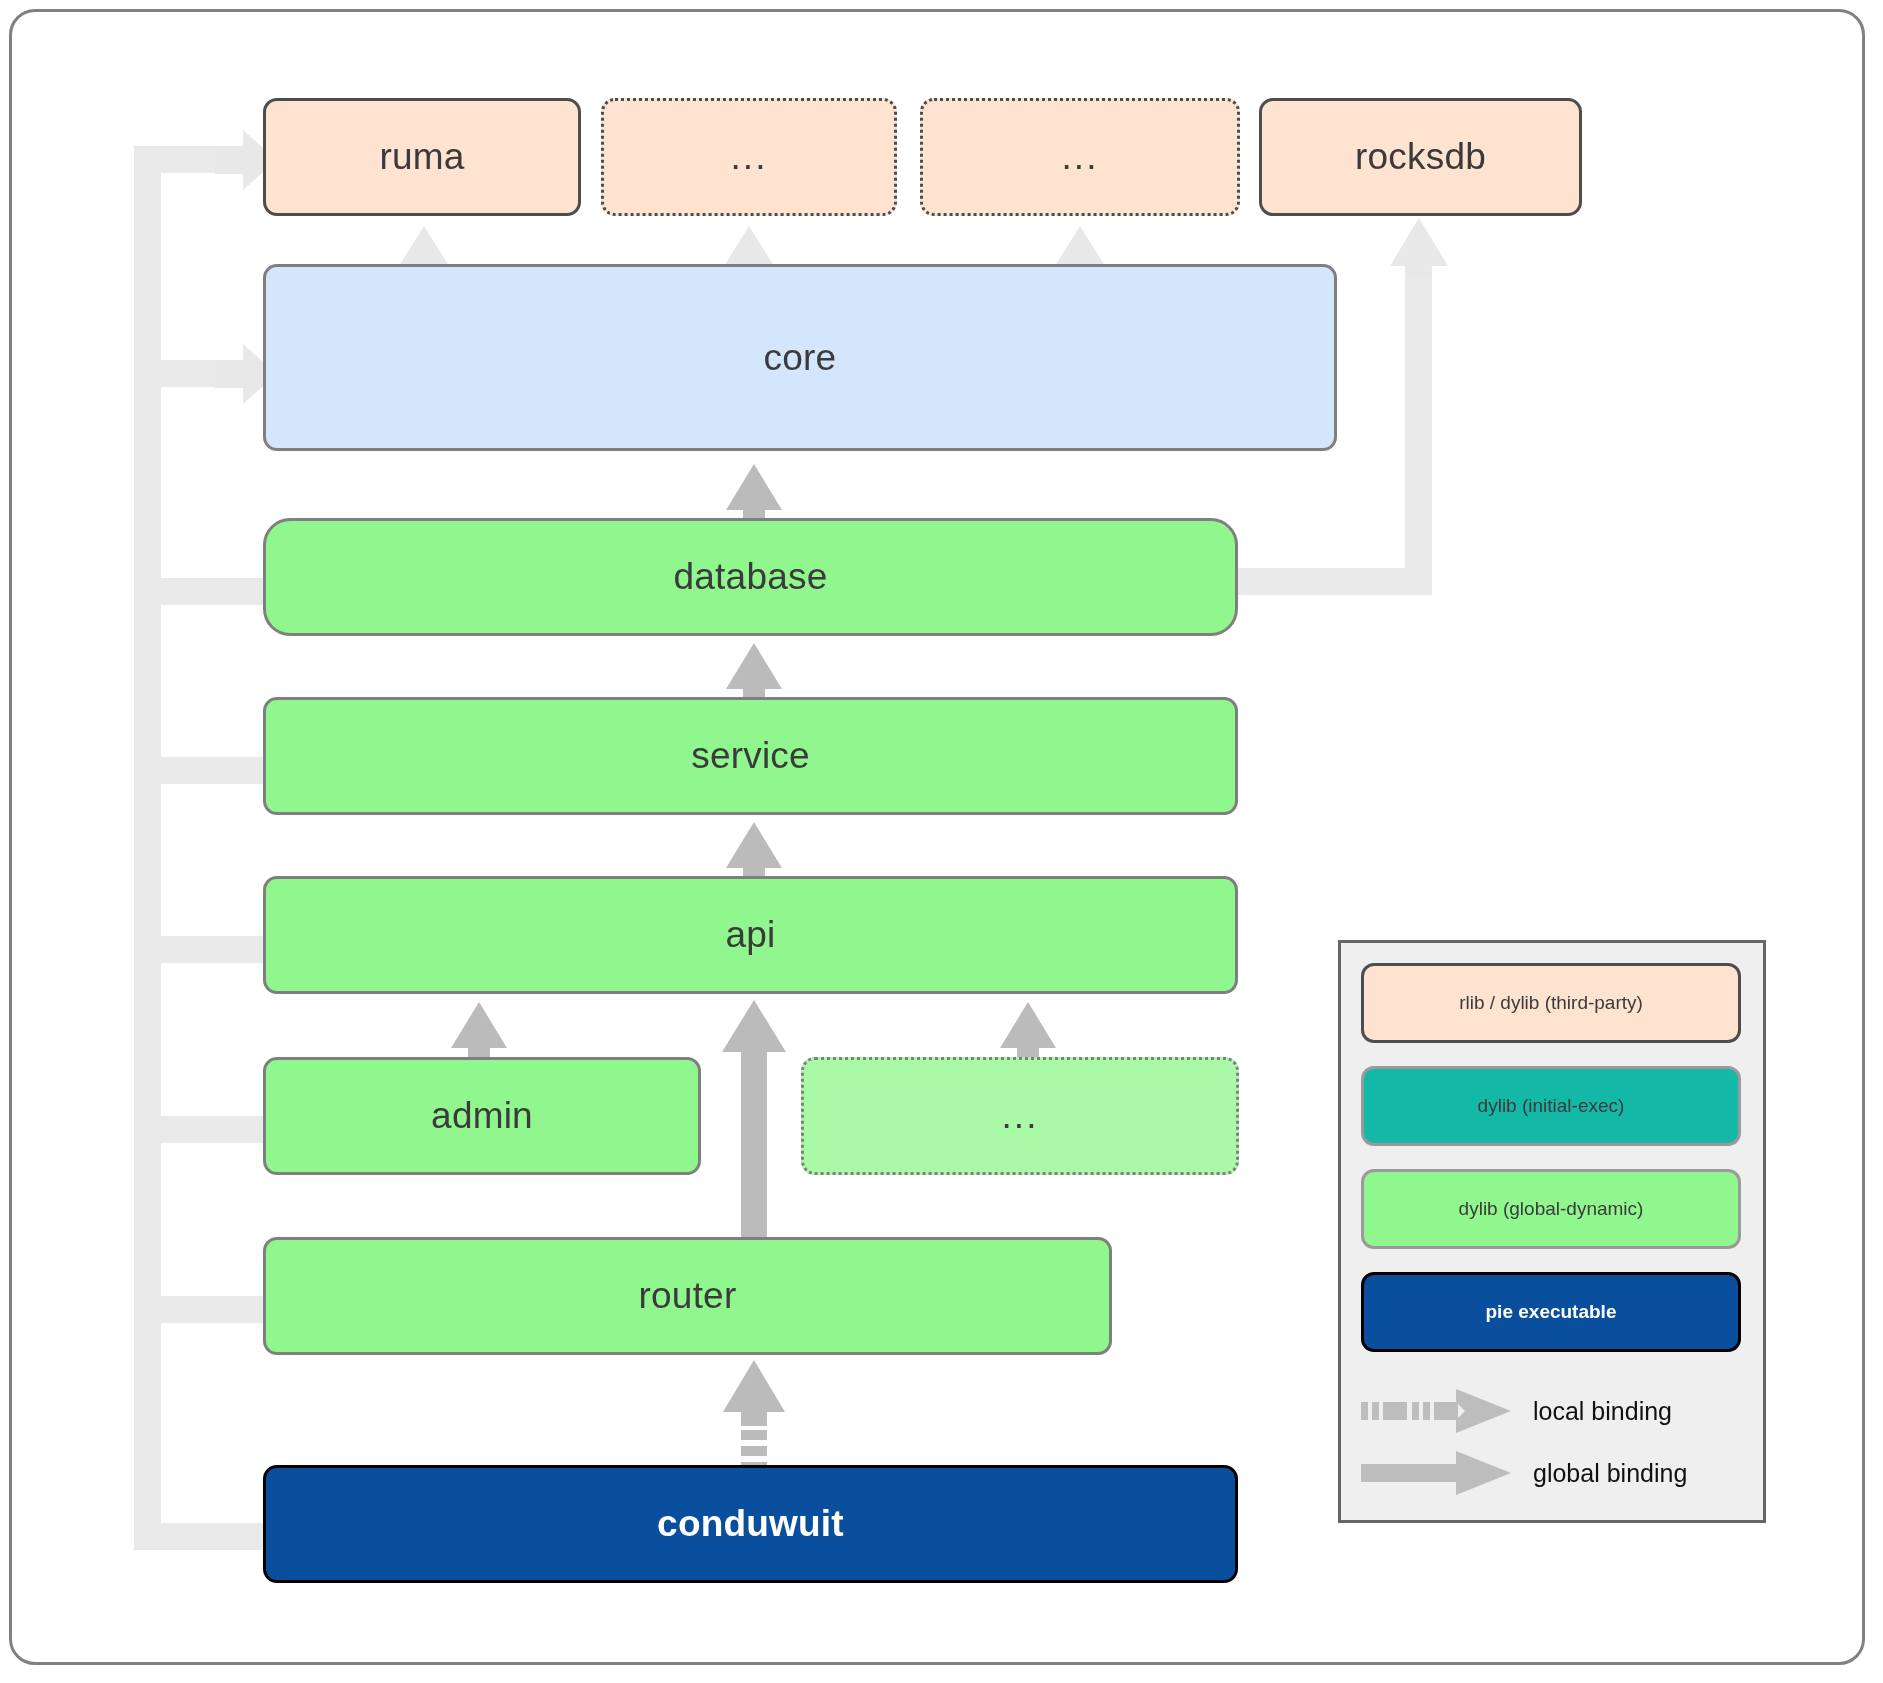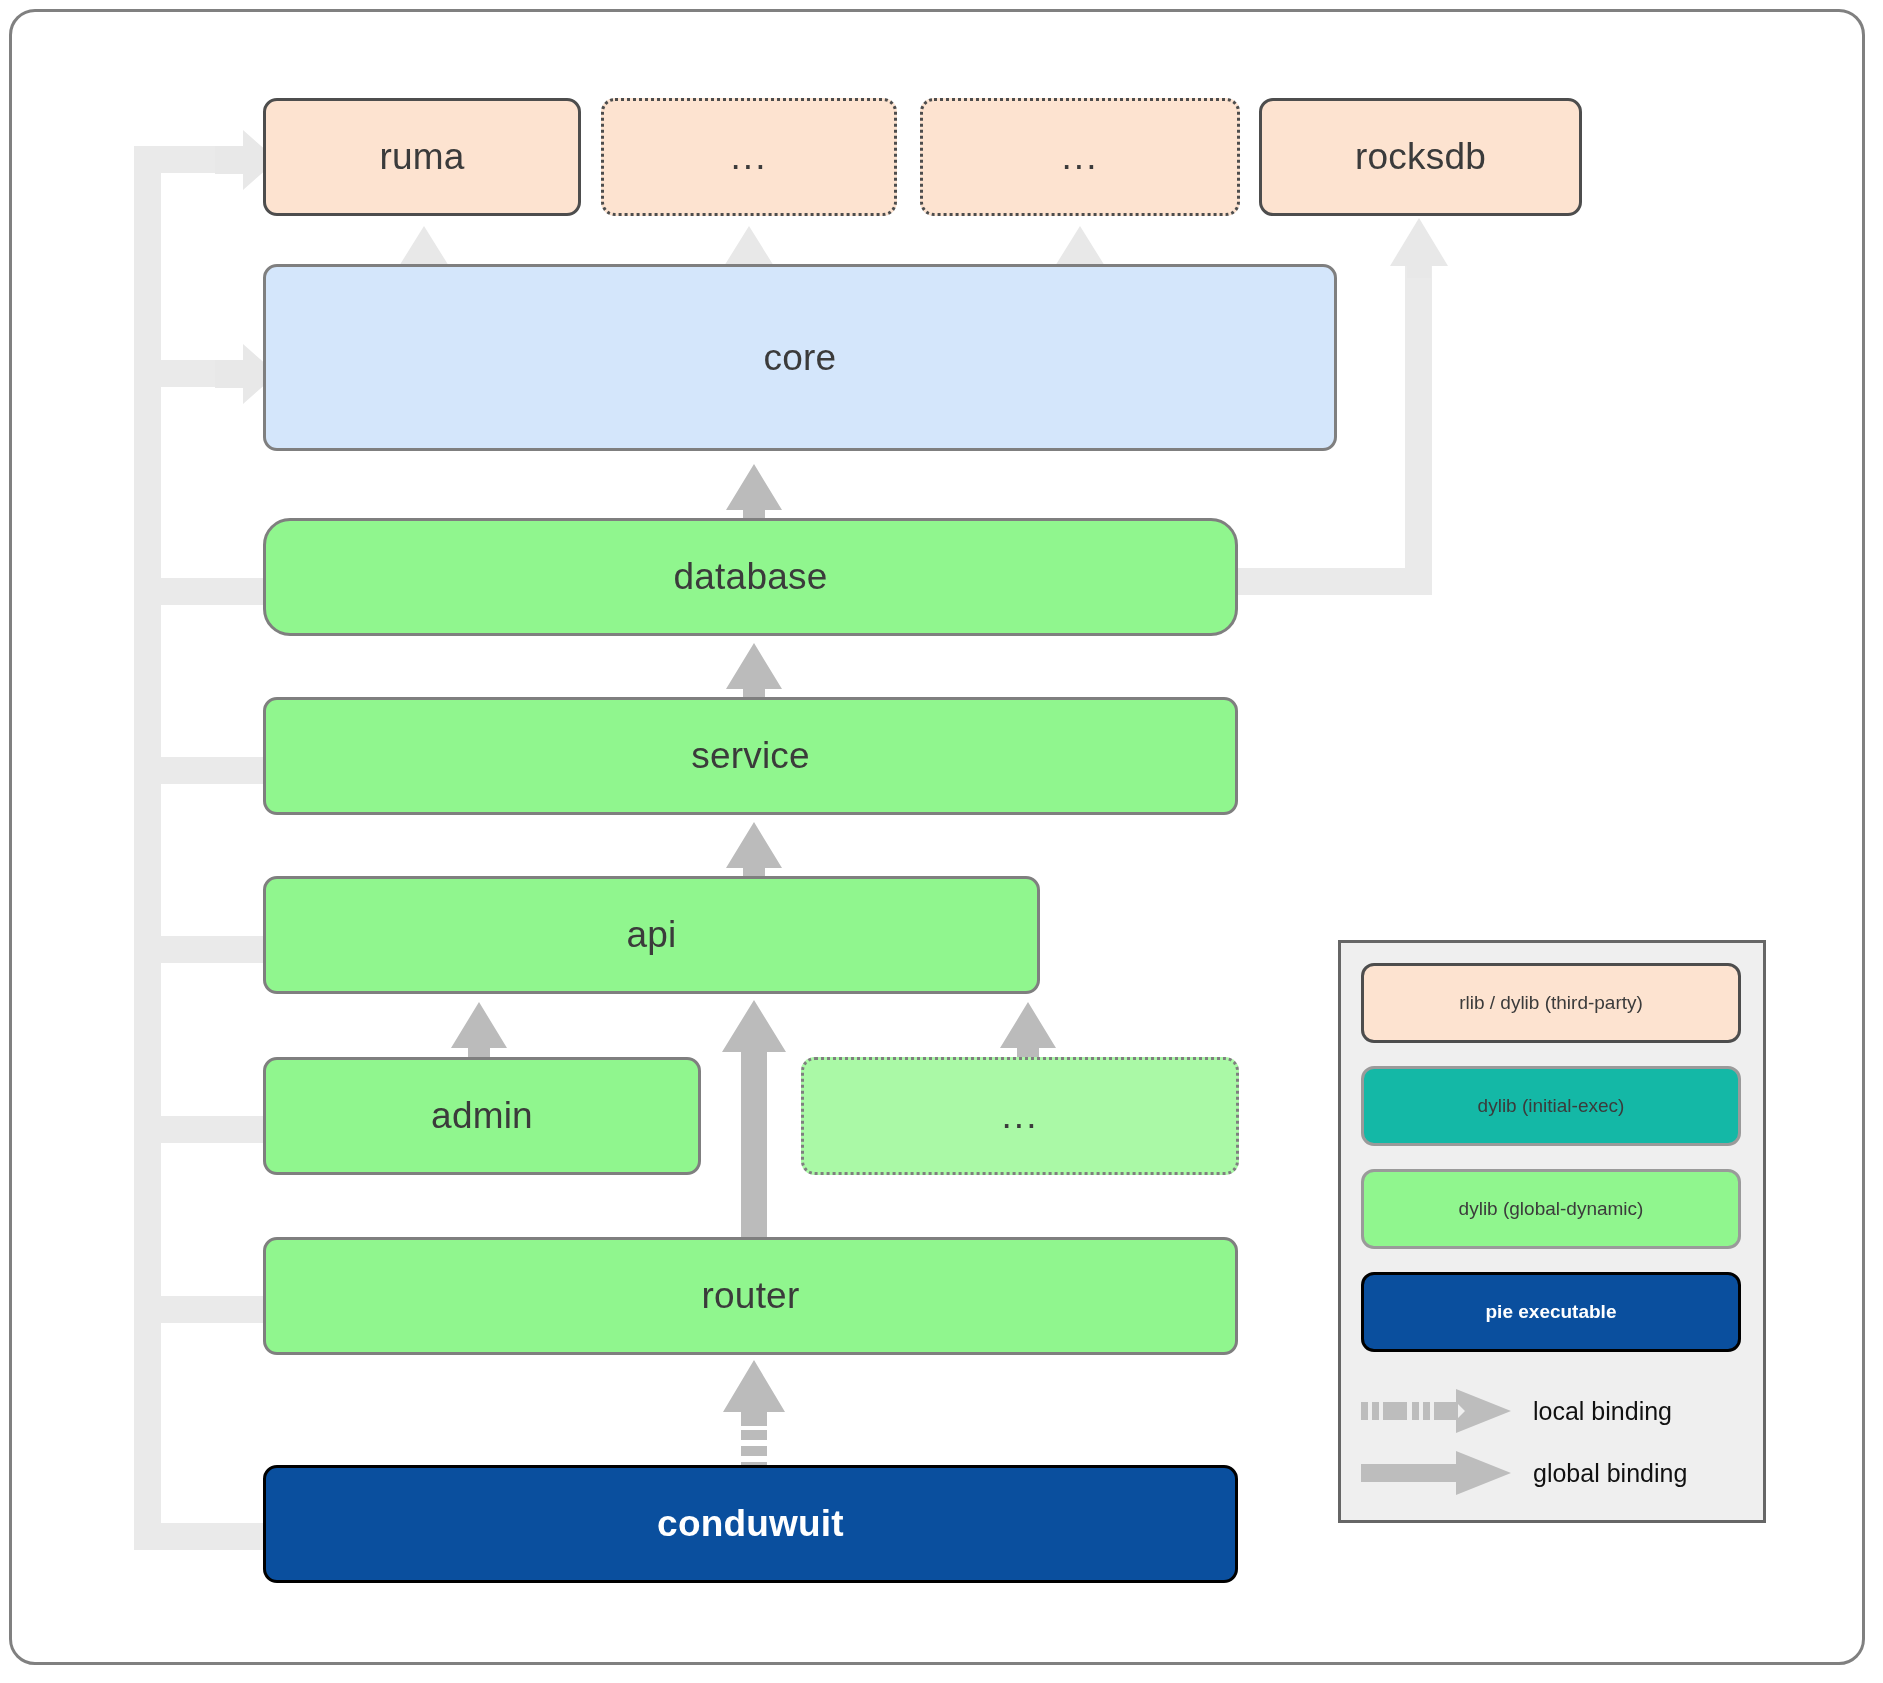--- a/index.html
+++ b/index.html
@@ -253,33 +253,33 @@
   </div>
 
   <div class="node gdyn" style="left:263px; top:518px; width:975px; height:118px;border-radius:27px;">
     <span>database</span>
   </div>
 
   <div class="node gdyn" style="left:263px; top:697px; width:975px; height:118px;">
     <span>service</span>
   </div>
 
-  <div class="node gdyn" style="left:263px; top:876px; width:777px; height:118px;">
+  <div class="node gdyn" style="left:263px; top:876px; width:975px; height:118px;">
     <span>api</span>
   </div>
 
   <div class="node gdyn" style="left:263px; top:1057px; width:438px; height:118px;">
     <span>admin</span>
   </div>
 
   <div class="node gdyn dotted" style="left:801px; top:1057px; width:438px; height:118px;">
     <span class="dots">...</span>
   </div>
 
-  <div class="node gdyn" style="left:263px; top:1237px; width:975px; height:118px;text-align:right;">
+  <div class="node gdyn" style="left:263px; top:1237px; width:849px; height:118px;text-align:right;">
     <span>router</span>
   </div>
 
   <div class="node pie" style="left:263px; top:1465px; width:975px; height:118px;">
     <span>conduwuit</span>
   </div>
 
   <div id="legend">
 
     <div class="lg-box" style="top:20px; background:#fde3d0; border:3px solid #4d4d4d;">

